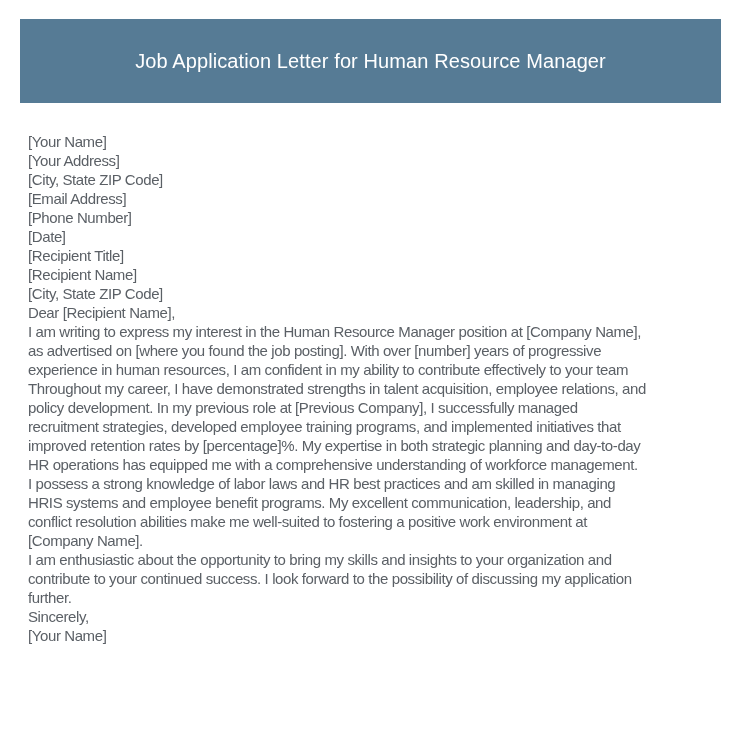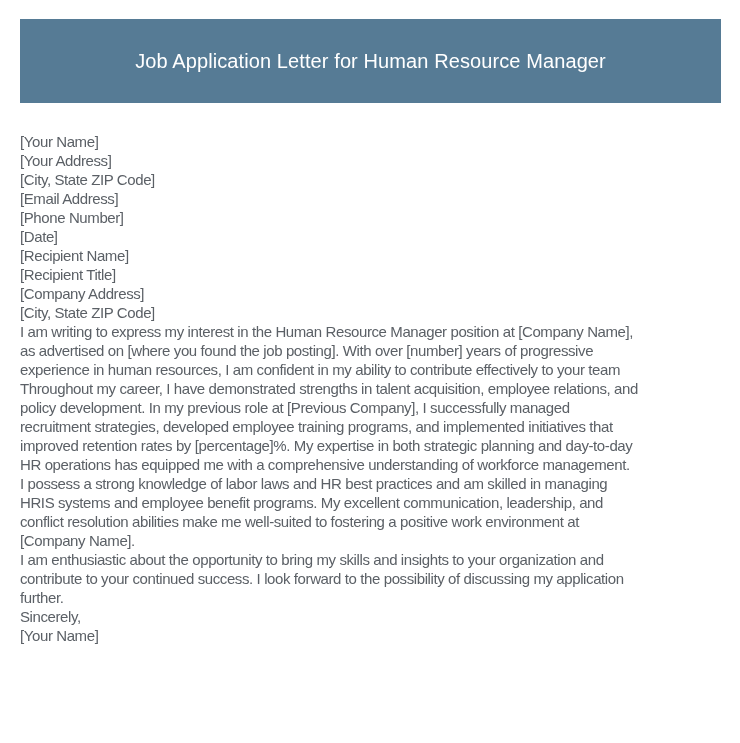--- a/index.html
+++ b/index.html
@@ -31,21 +31,21 @@
   .banner-title {
     margin: 0;
     color: var(--banner-fg, #ffffff);
     font-size: 20px;
     font-weight: 500;
     letter-spacing: 0.1px;
     text-align: center;
   }
   .letter {
     position: absolute;
-    left: 20px;
+    left: 28px;
     top: 132px;
     width: 712px;
     color: var(--letter-fg, #5b6066);
     font-size: 15px;
     line-height: 19px;
     letter-spacing: -0.4px;
   }
   .letter-line {
     white-space: nowrap;
   }
@@ -57,24 +57,24 @@
   <div class="banner">
     <h1 class="banner-title">Job Application Letter for Human Resource Manager</h1>
   </div>
   <div class="letter">
       <div class="letter-line">[Your Name]</div>
       <div class="letter-line">[Your Address]</div>
       <div class="letter-line">[City, State ZIP Code]</div>
       <div class="letter-line">[Email Address]</div>
       <div class="letter-line">[Phone Number]</div>
       <div class="letter-line">[Date]</div>
+      <div class="letter-line">[Recipient Title]</div>
       <div class="letter-line">[Recipient Name]</div>
-      <div class="letter-line">[Recipient Title]</div>
-      <div class="letter-line">[Company Address]</div>
       <div class="letter-line">[City, State ZIP Code]</div>
+      <div class="letter-line">Dear [Recipient Name],</div>
       <div class="letter-line">I am writing to express my interest in the Human Resource Manager position at [Company Name],</div>
       <div class="letter-line">as advertised on [where you found the job posting]. With over [number] years of progressive</div>
       <div class="letter-line">experience in human resources, I am confident in my ability to contribute effectively to your team</div>
       <div class="letter-line">Throughout my career, I have demonstrated strengths in talent acquisition, employee relations, and</div>
       <div class="letter-line">policy development. In my previous role at [Previous Company], I successfully managed</div>
       <div class="letter-line">recruitment strategies, developed employee training programs, and implemented initiatives that</div>
       <div class="letter-line">improved retention rates by [percentage]%. My expertise in both strategic planning and day-to-day</div>
       <div class="letter-line">HR operations has equipped me with a comprehensive understanding of workforce management.</div>
       <div class="letter-line">I possess a strong knowledge of labor laws and HR best practices and am skilled in managing</div>
       <div class="letter-line">HRIS systems and employee benefit programs. My excellent communication, leadership, and</div>

